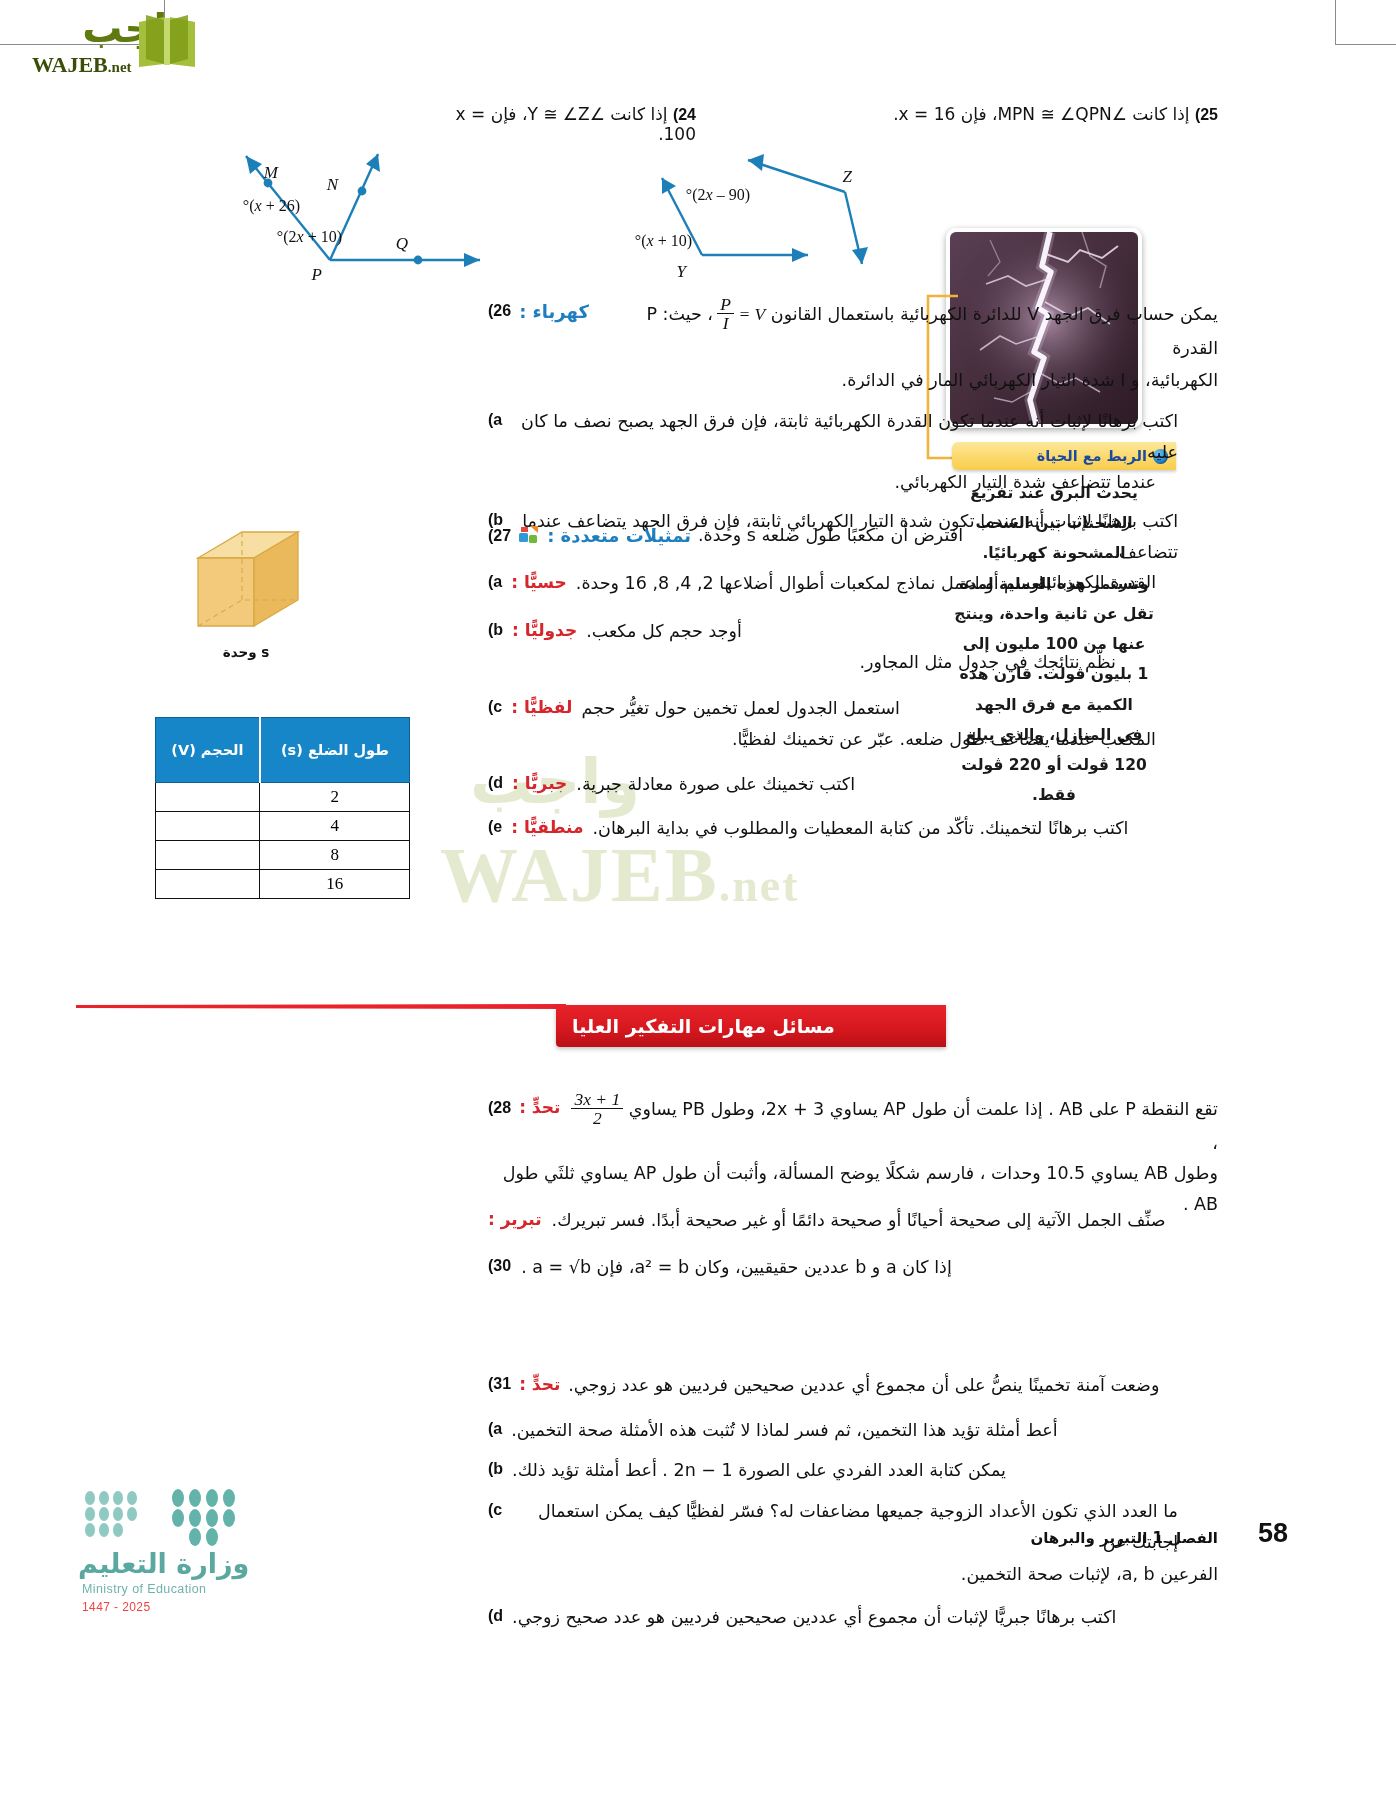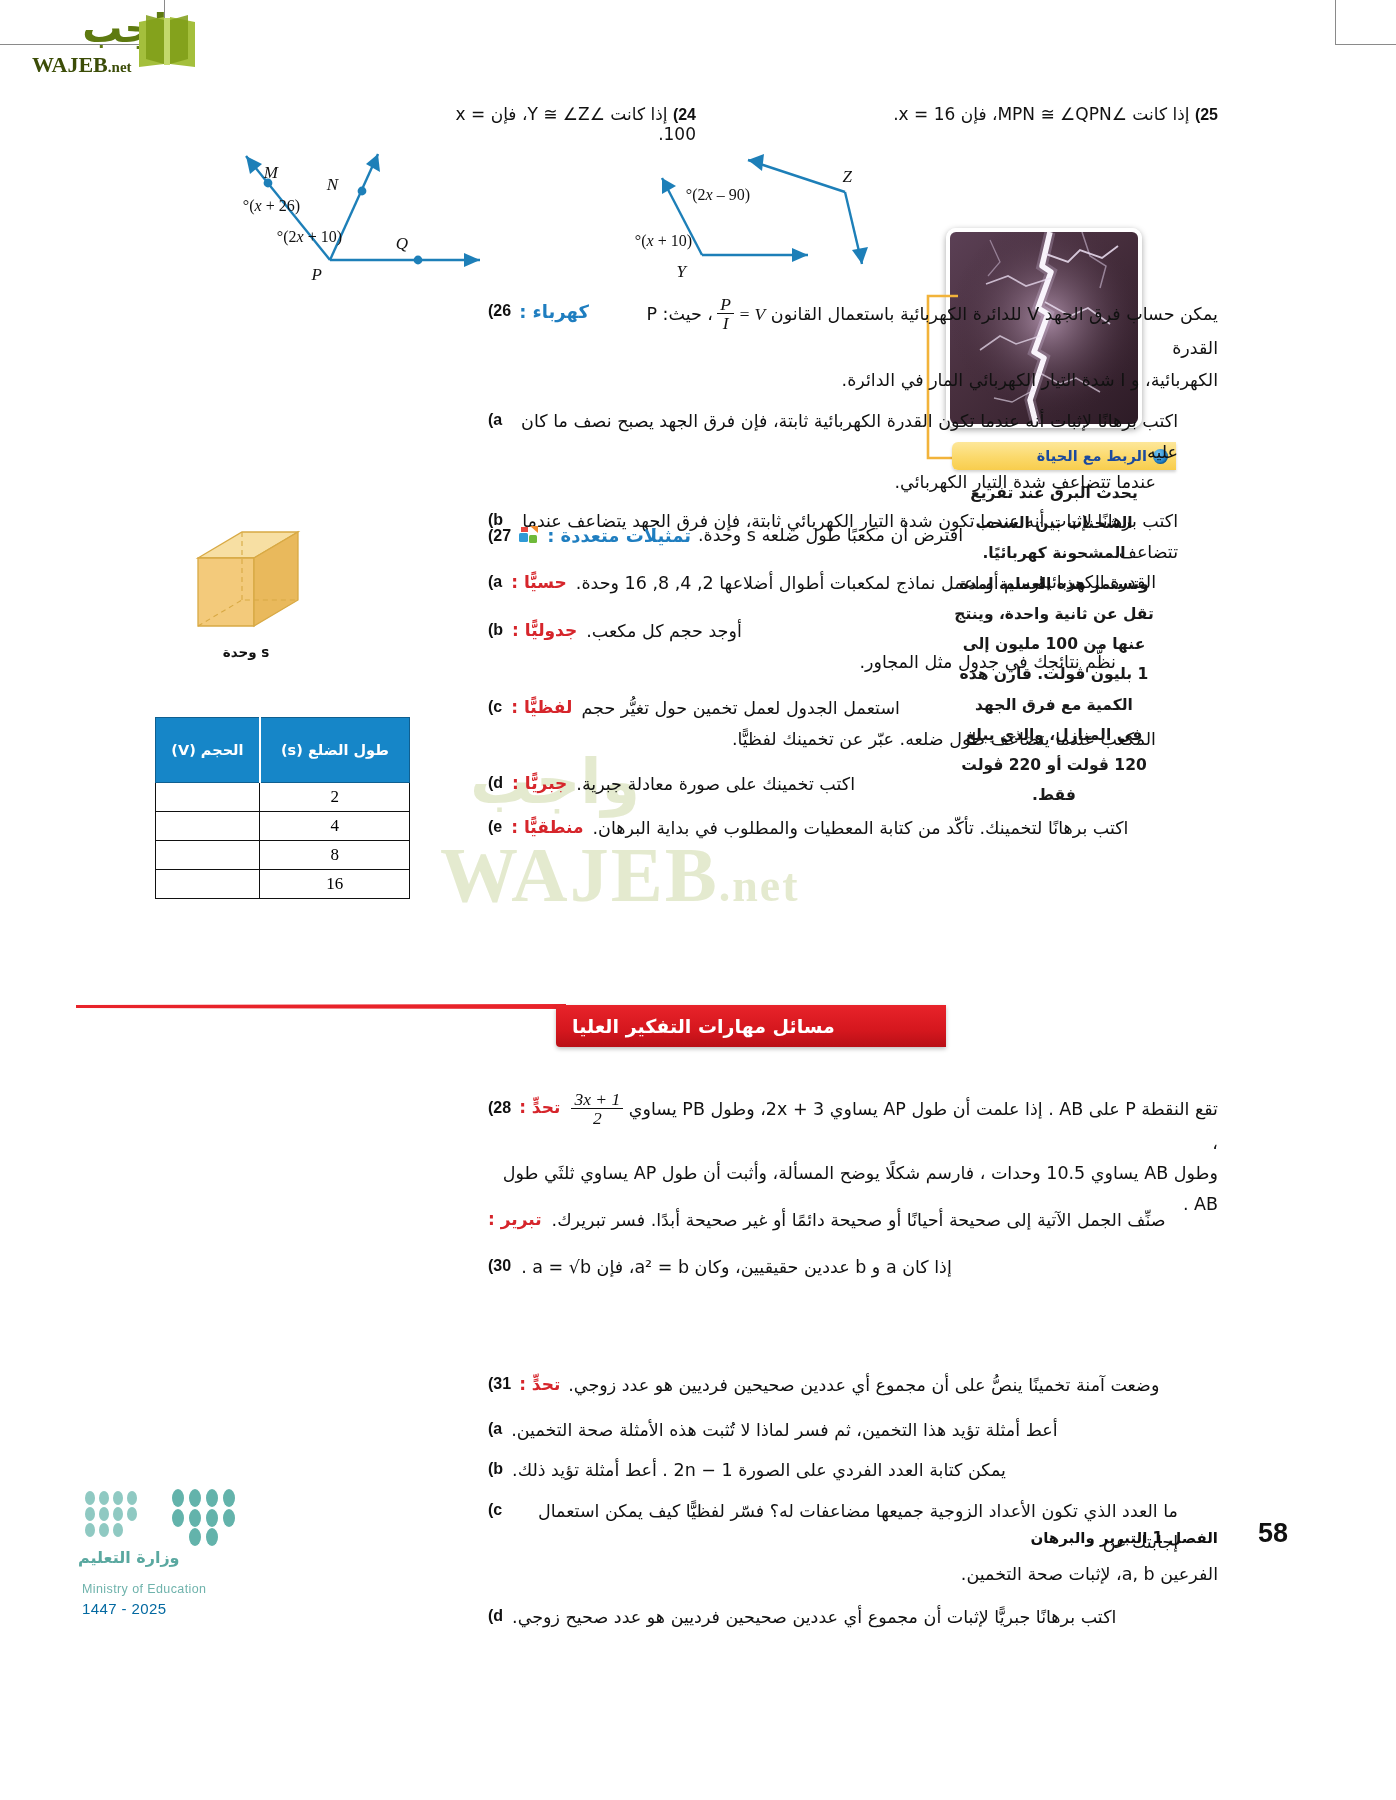--- a/index.html
+++ b/index.html
@@ -128,25 +128,25 @@
     border-radius:0 0 0 24px;
   }
   .hots-fade{
     position:absolute; left:76px; top:1004px; width:490px; height:5px;
     background:linear-gradient(to left,#e8232a,rgba(232,35,42,0));
   }
 
   
   .moe{position:absolute; left:72px; top:1490px; width:240px; height:140px;}
   .moe-dots{position:absolute; left:10px; top:0; width:160px; height:56px;}
-  .moe-ar{position:absolute; left:6px; top:58px; font-size:16px; font-weight:bold;
+  .moe-ar{position:absolute; left:6px; top:58px; font-size:27px; font-weight:bold;
           color:#5aa8a0; letter-spacing:2px; direction:rtl;}
   .moe-en{position:absolute; left:10px; top:92px; font-size:12.5px; color:#6fb3ac;
           font-family:"Liberation Sans",sans-serif; letter-spacing:.4px;}
-  .moe-yr{position:absolute; left:10px; top:110px; font-size:15px; color:#0369a1;
+  .moe-yr{position:absolute; left:10px; top:110px; font-size:12px; color:#ef4444;
           font-family:"Liberation Sans",sans-serif; letter-spacing:.4px;}
 
   .footer-right{position:absolute; right:178px; top:1529px; direction:rtl;
                 font-size:15px; font-weight:bold; color:#111;}
   .pageno{position:absolute; right:108px; top:1518px; font-size:27px; font-weight:bold;
           color:#111; font-family:"Liberation Sans",sans-serif;}
 
   .frac{display:inline-block; text-align:center; vertical-align:-0.55em;
         font-family:"Liberation Serif",serif; font-style:italic; line-height:1.05;}
   .frac .n{display:block; border-bottom:1.2px solid #111; padding:0 3px;}

